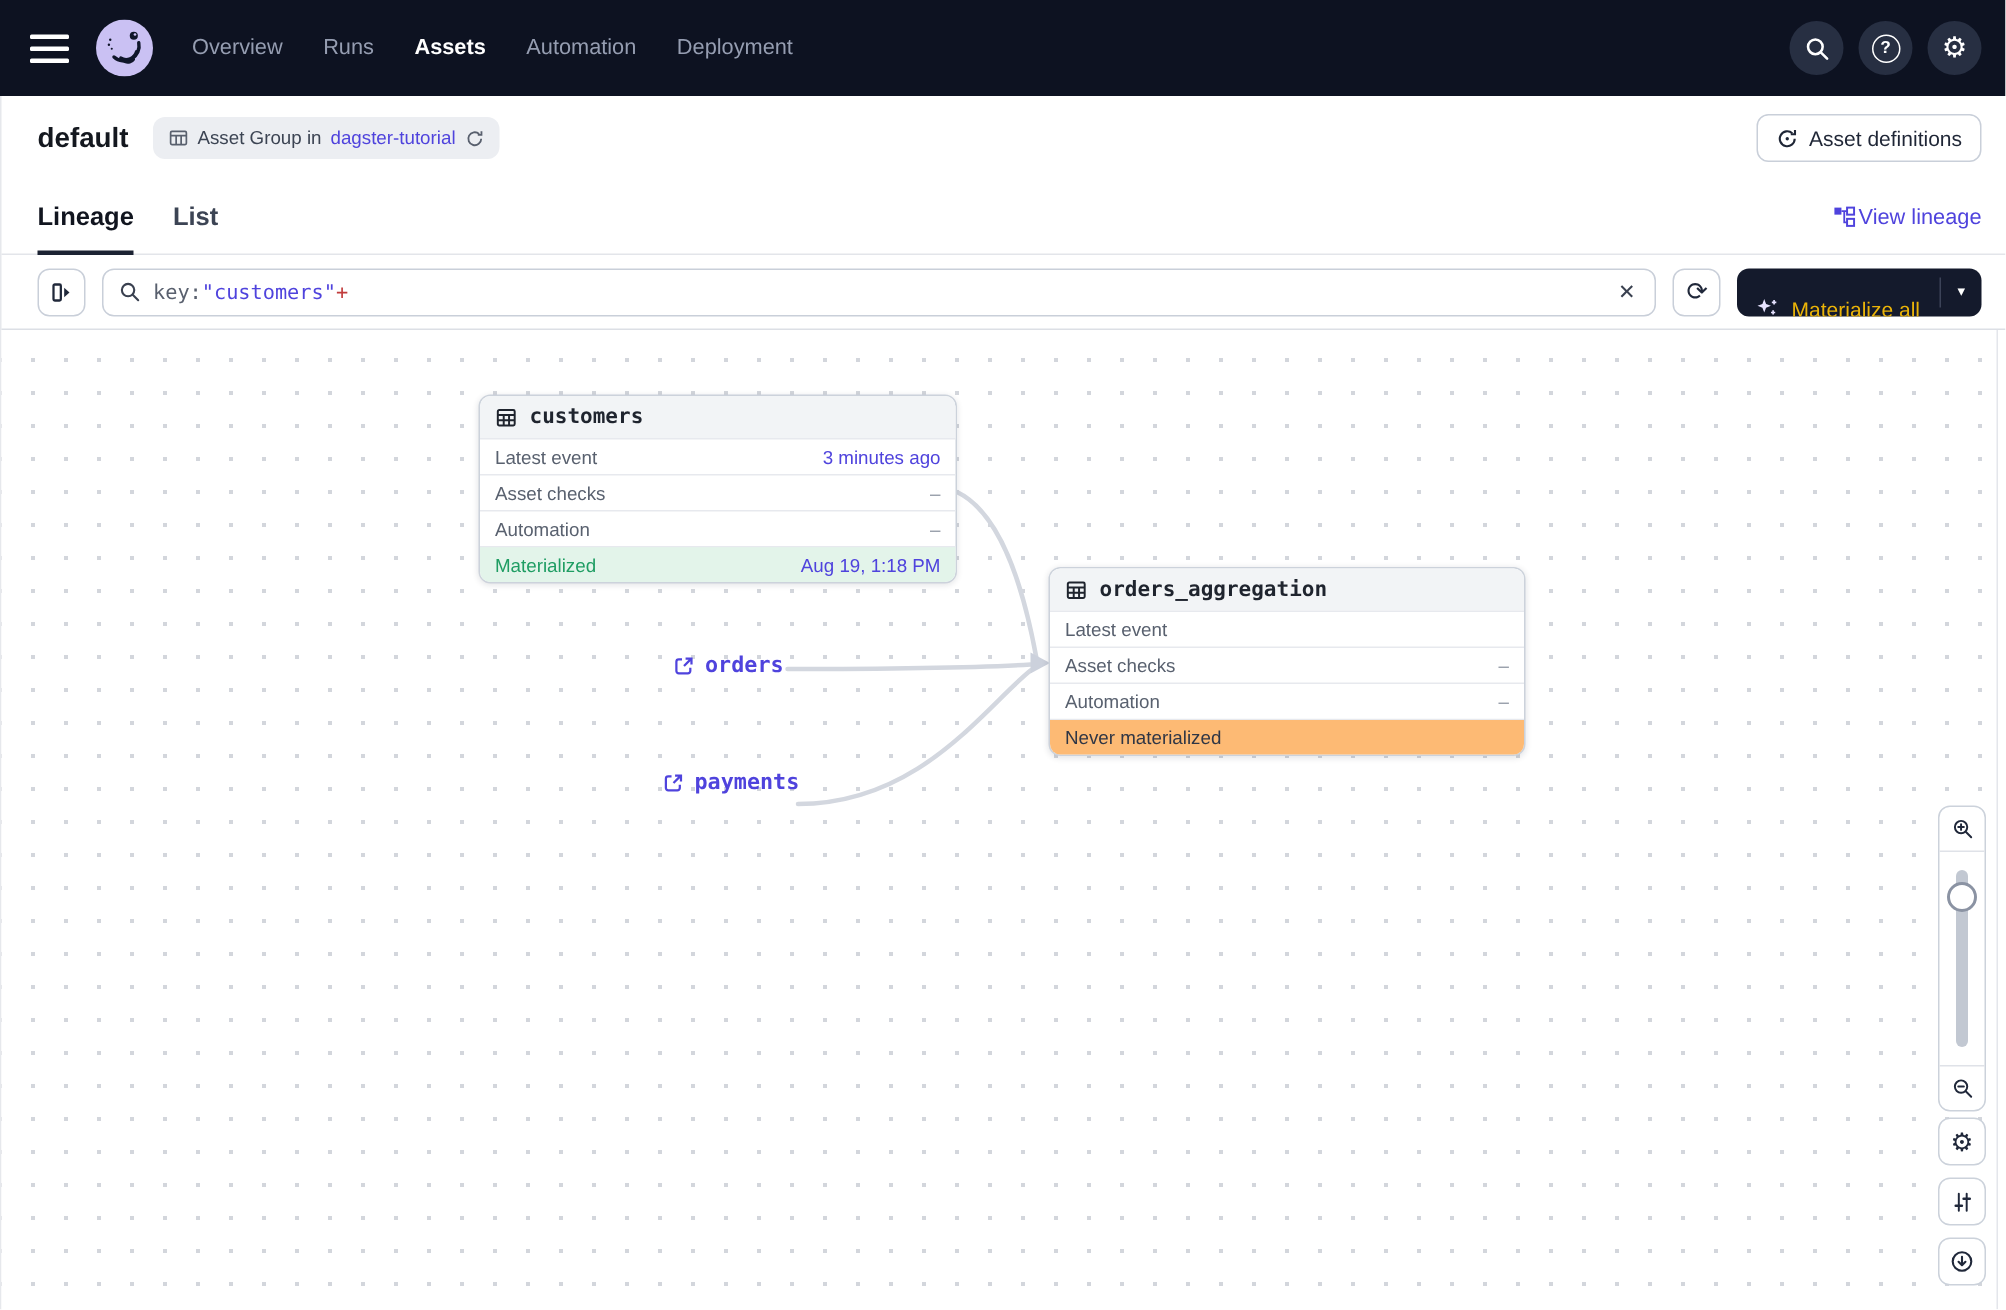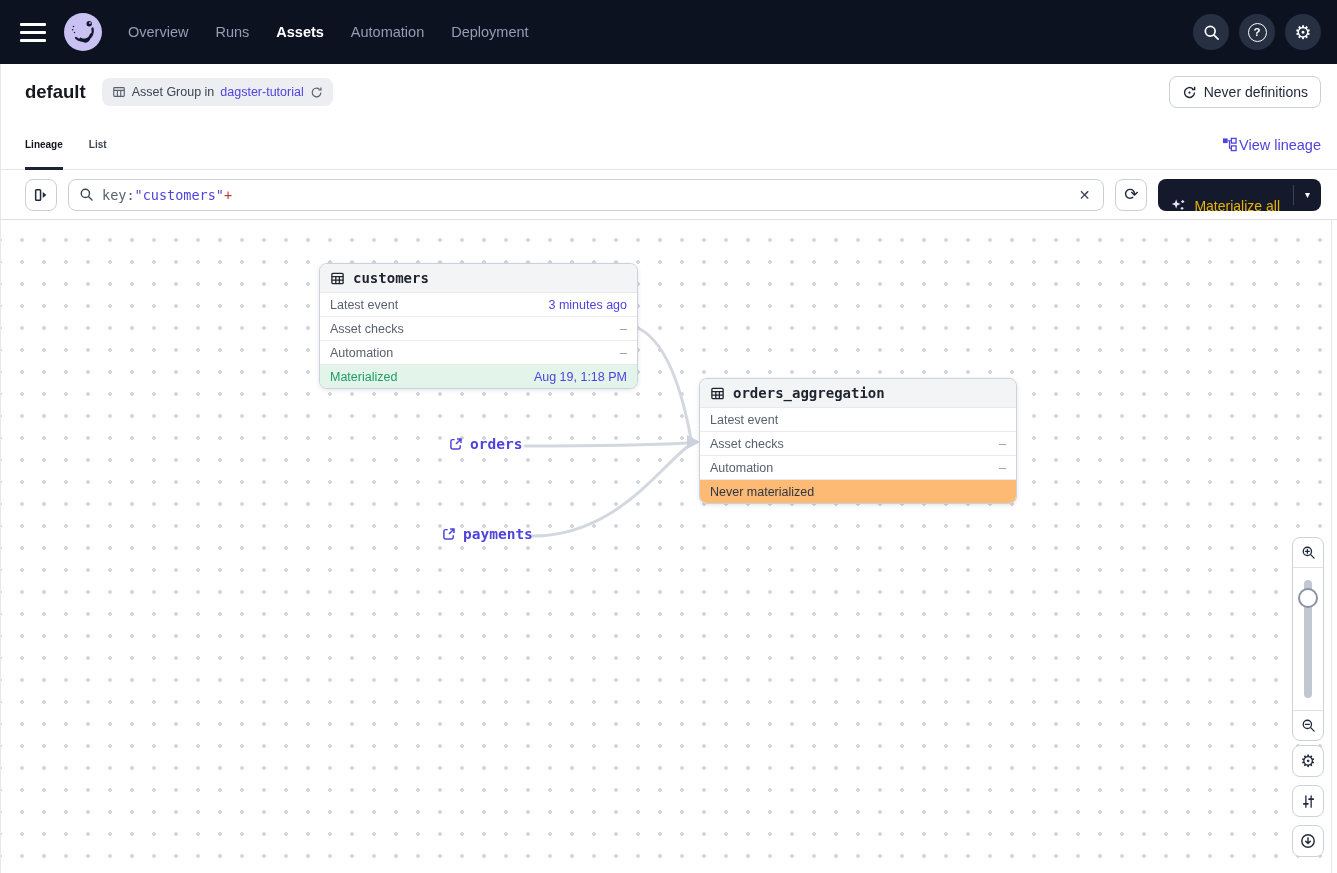--- a/index.html
+++ b/index.html
@@ -33,21 +33,21 @@
     background:#eceef2; border-radius:8px; height:28px; padding:0 10px;
     font-size:12.5px; color:#3c4453; }
   .group-badge .icon { color:#59606e; display:flex; }
   .badge-link { color:#4f43dd; cursor:pointer; }
   .reload-btn { margin-left:auto; height:32px; border:1px solid #c9cfd9; border-radius:8px;
     background:#fff; display:flex; align-items:center; gap:7px; padding:0 12px;
     font-size:14px; color:#1f2636; cursor:pointer; }
 
   .tabs-row { height:50px; display:flex; align-items:center; padding:0 16px 0 24px;
     border-bottom:1px solid #e3e5ea; position:relative; }
-  .tab { margin-right:26px; font-size:10px; font-weight:600; color:#3c4454;
+  .tab { margin-right:26px; font-size:17px; font-weight:600; color:#3c4454;
     height:100%; display:flex; align-items:center; position:relative; cursor:pointer; }
   .tab.active { color:#11151f; font-weight:700; }
   .tab.active::after { content:""; position:absolute; left:0; right:0; bottom:-1px;
     height:3px; background:#1c2333; }
   .view-lineage { margin-left:auto; display:flex; align-items:center; gap:2px;
     color:#4f43dd; font-size:14.5px; cursor:pointer; }
 
   .toolbar-row { height:50px; display:flex; align-items:center; gap:11px;
     padding:0 16px 0 24px; border-bottom:1px solid #dcdfe5; }
   .sq-btn { width:32px; height:32px; border:1px solid #c9cfd9; border-radius:8px;
@@ -177,21 +177,21 @@
           <path d="M13.5 1.8v3h-3" fill="none" stroke="currentColor" stroke-width="1.5"></path>
         </svg>
       </span>
     </span>
     <button class="reload-btn">
       <svg width="15" height="15" viewBox="0 0 16 16">
         <path d="M13.3 8A5.3 5.3 0 1 1 11.6 4.1" fill="none" stroke="currentColor" stroke-width="1.5"></path>
         <path d="M13.5 1.8v3h-3" fill="none" stroke="currentColor" stroke-width="1.5"></path>
         <circle cx="8" cy="8" r="1.2" fill="currentColor"></circle>
       </svg>
-      <span>Never definitions</span>
+      <span>Asset definitions</span>
     </button>
   </div>
 
   <div class="tabs-row">
     <div class="tab active">
       <span>Lineage</span>
     </div>
     <div class="tab">
       <span>List</span>
     </div>
@@ -309,21 +309,21 @@
 
     <div class="ext-asset mono" style="left:448px; top:216px;">
       <span class="icon">
         <svg width="14" height="14" viewBox="0 0 16 16">
           <path d="M6.5 3H4A1.8 1.8 0 0 0 2.2 4.8v7A1.8 1.8 0 0 0 4 13.6h7a1.8 1.8 0 0 0 1.8-1.8V9.4" fill="none" stroke="currentColor" stroke-width="1.7"></path>
           <path d="M9.2 2.3h4.5v4.5M13.4 2.6L8 8" fill="none" stroke="currentColor" stroke-width="1.7"></path>
         </svg>
       </span>
       <span>orders</span>
     </div>
-    <div class="ext-asset mono" style="left:441px; top:306px;">
+    <div class="ext-asset mono" style="left:441px; top:294px;">
       <span class="icon">
         <svg width="14" height="14" viewBox="0 0 16 16">
           <path d="M6.5 3H4A1.8 1.8 0 0 0 2.2 4.8v7A1.8 1.8 0 0 0 4 13.6h7a1.8 1.8 0 0 0 1.8-1.8V9.4" fill="none" stroke="currentColor" stroke-width="1.7"></path>
           <path d="M9.2 2.3h4.5v4.5M13.4 2.6L8 8" fill="none" stroke="currentColor" stroke-width="1.7"></path>
         </svg>
       </span>
       <span>payments</span>
     </div>
 
     <div class="zoom-panel">

